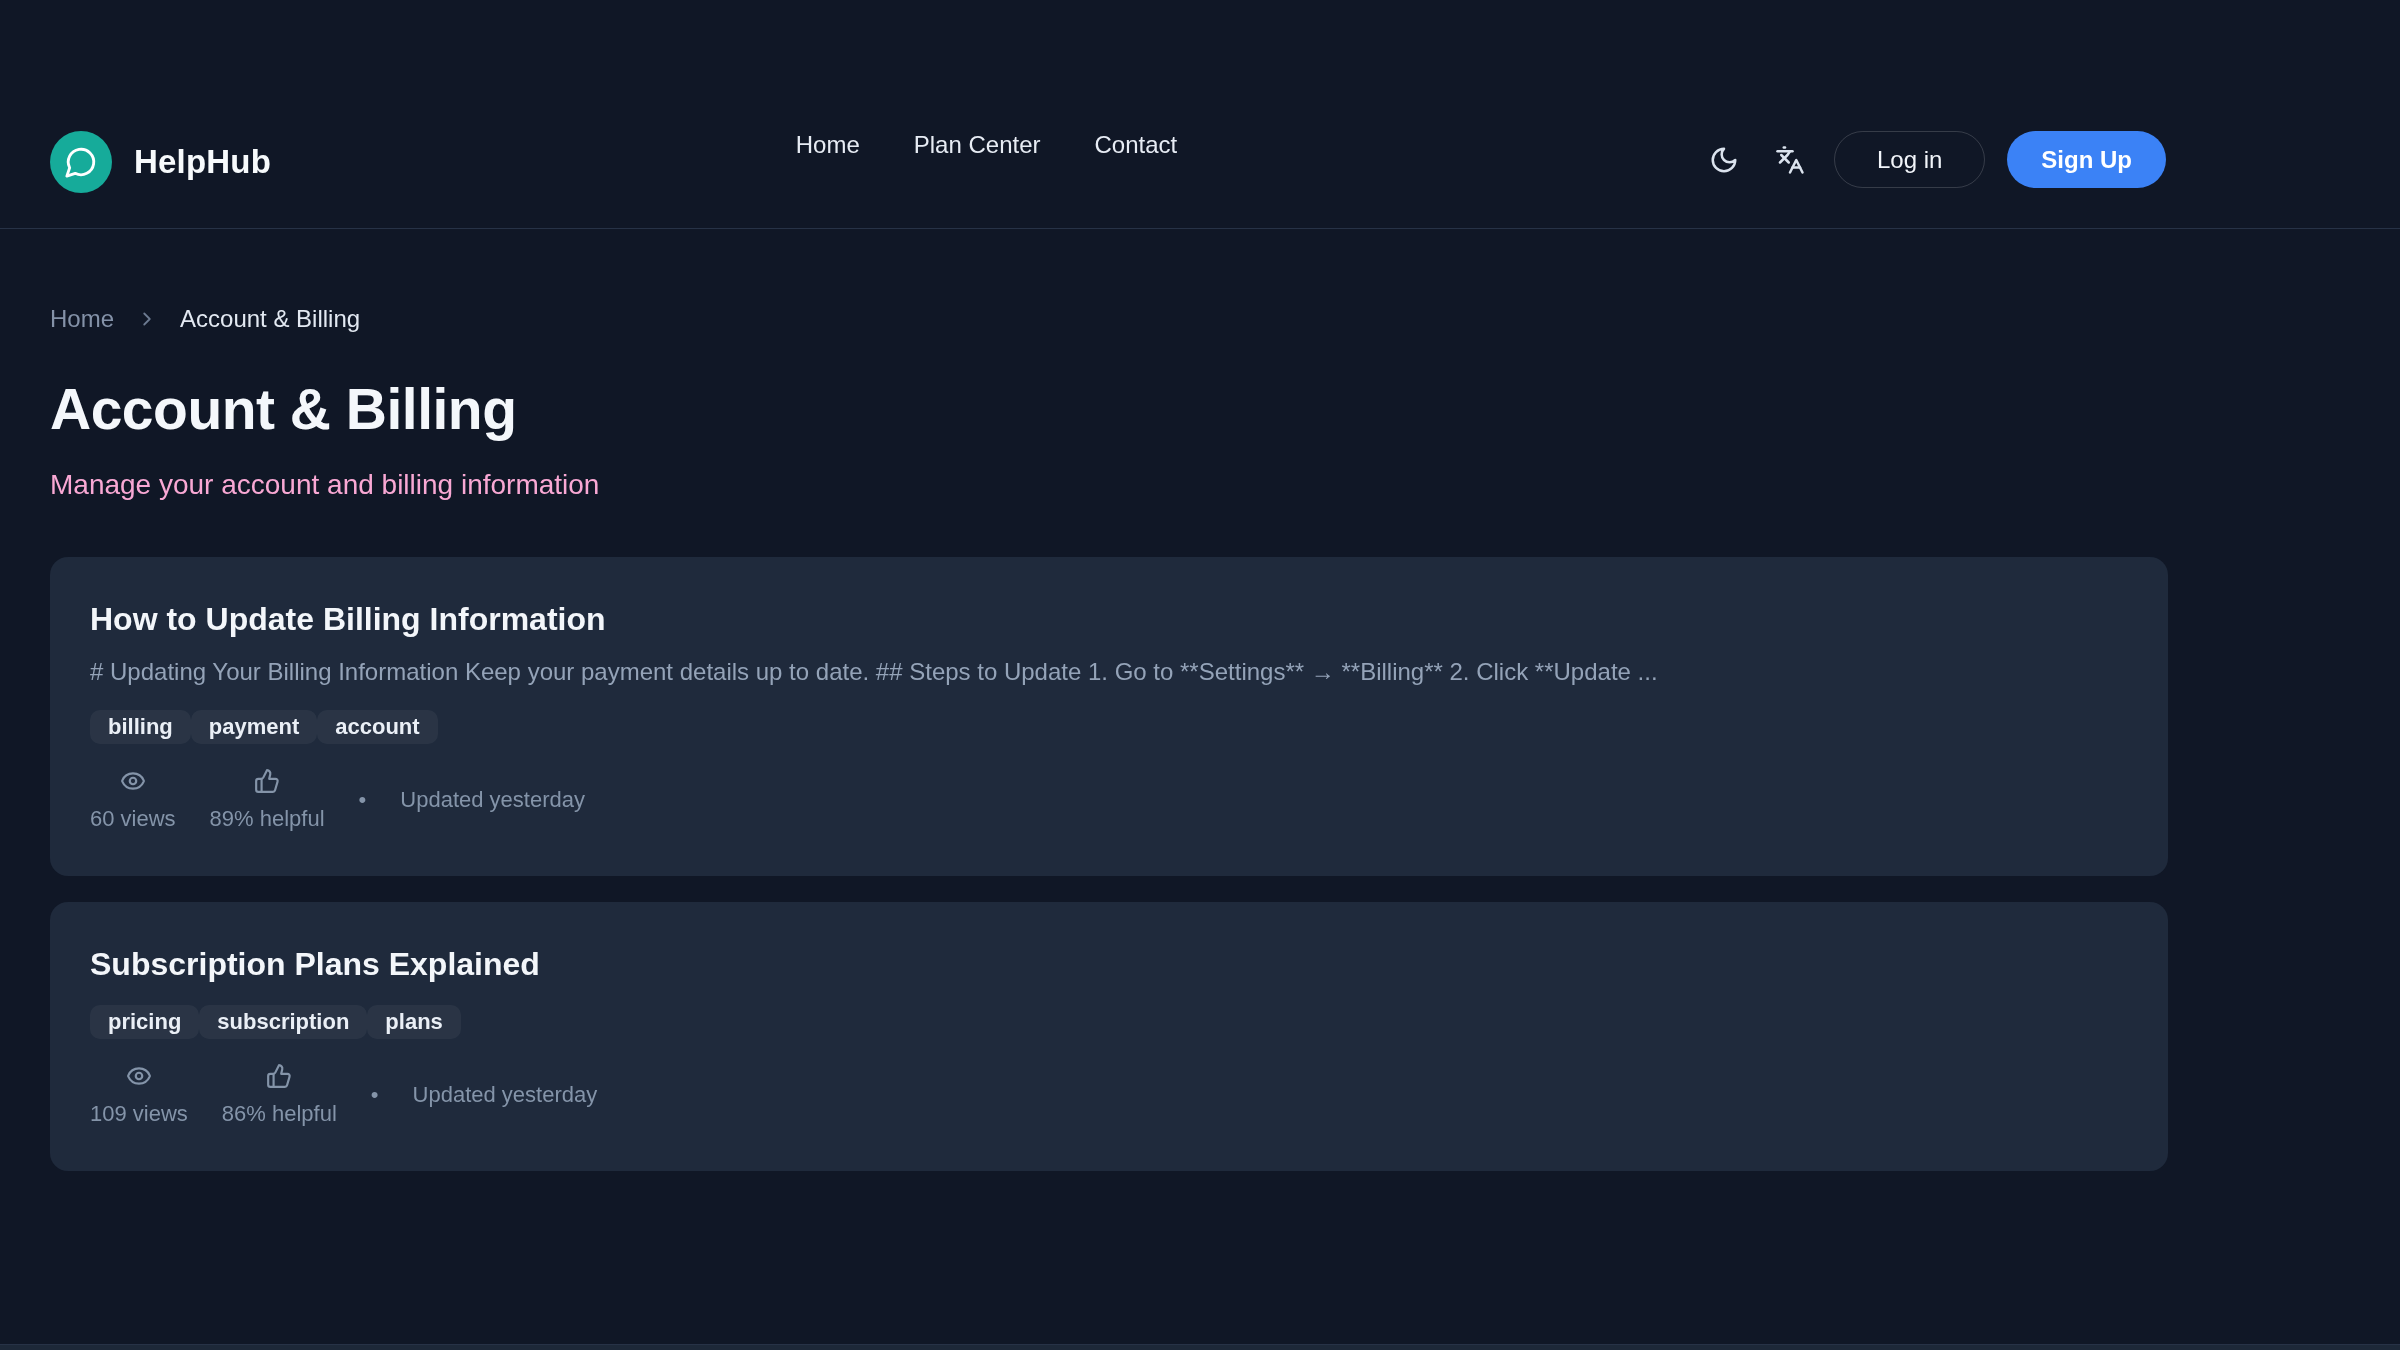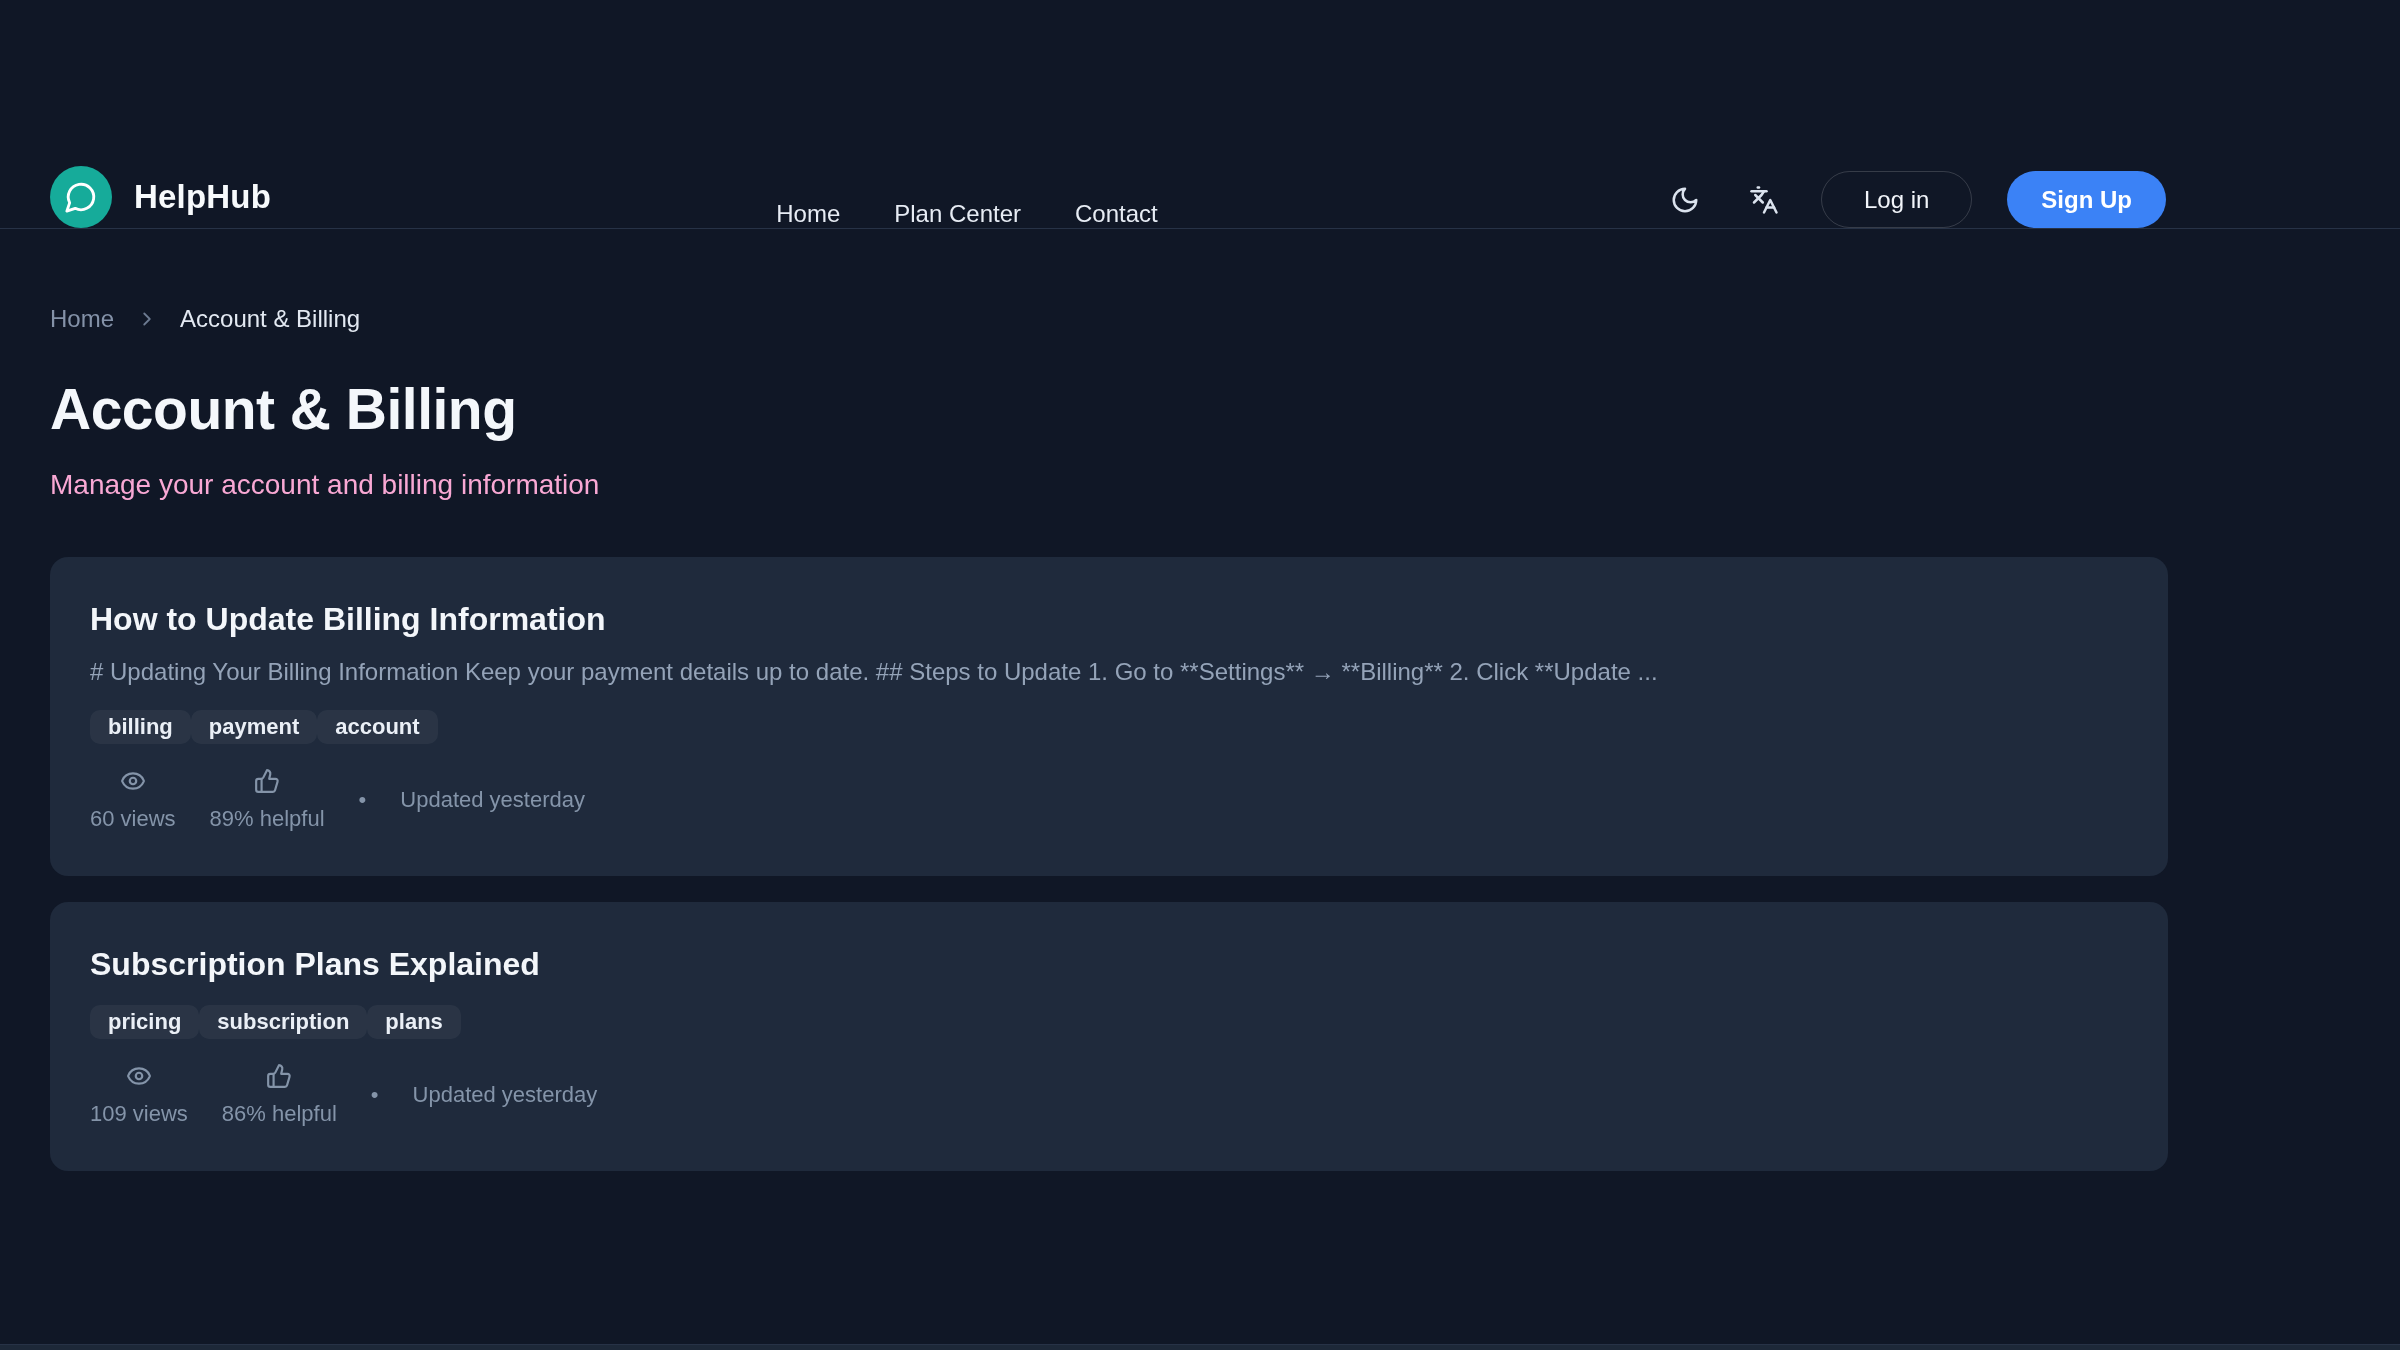--- a/index.html
+++ b/index.html
@@ -10,37 +10,37 @@
     color: #eef2f8;
     position: relative;
   }
 
   
   .top-gap { height: 131px; }
   header.navbar {
     height: 98px;
     border-bottom: 1px solid #273246;
     display: flex;
-    align-items: flex-end;
+    align-items: flex-start;
     padding: 0 234px 0 50px;
   }
   .brand { display: flex; align-items: center; gap: 22px; }
   .brand-logo {
     width: 62px; height: 62px; border-radius: 50%;
     background: #16ab9a;
     display: flex; align-items: center; justify-content: center;
     flex: 0 0 auto;
   }
   .brand-logo svg { width: 34px; height: 34px; }
   .brand-name { font-size: 33px; font-weight: 700; color: #f7fafc; letter-spacing: 0.2px; }
 
   nav.main-nav { flex: 1; display: flex; justify-content: center; gap: 54px; }
   .nav-link { font-size: 24px; color: #e7ecf4; text-decoration: none; cursor: pointer; }
 
-  .header-controls { display: flex; align-items: center; gap: 35px; }
+  .header-controls { display: flex; align-items: center; gap: 22px; }
   .icon-btn {
     width: 44px; height: 44px; border: none; background: transparent;
     display: flex; align-items: center; justify-content: center; cursor: pointer;
   }
   .icon-btn svg { width: 30px; height: 30px; stroke: #dbe3ee; }
   .btn {
     height: 57px; border-radius: 999px; cursor: pointer;
     font-size: 24px; font-family: "Liberation Sans", sans-serif;
     display: inline-flex; align-items: center; justify-content: center;
   }

